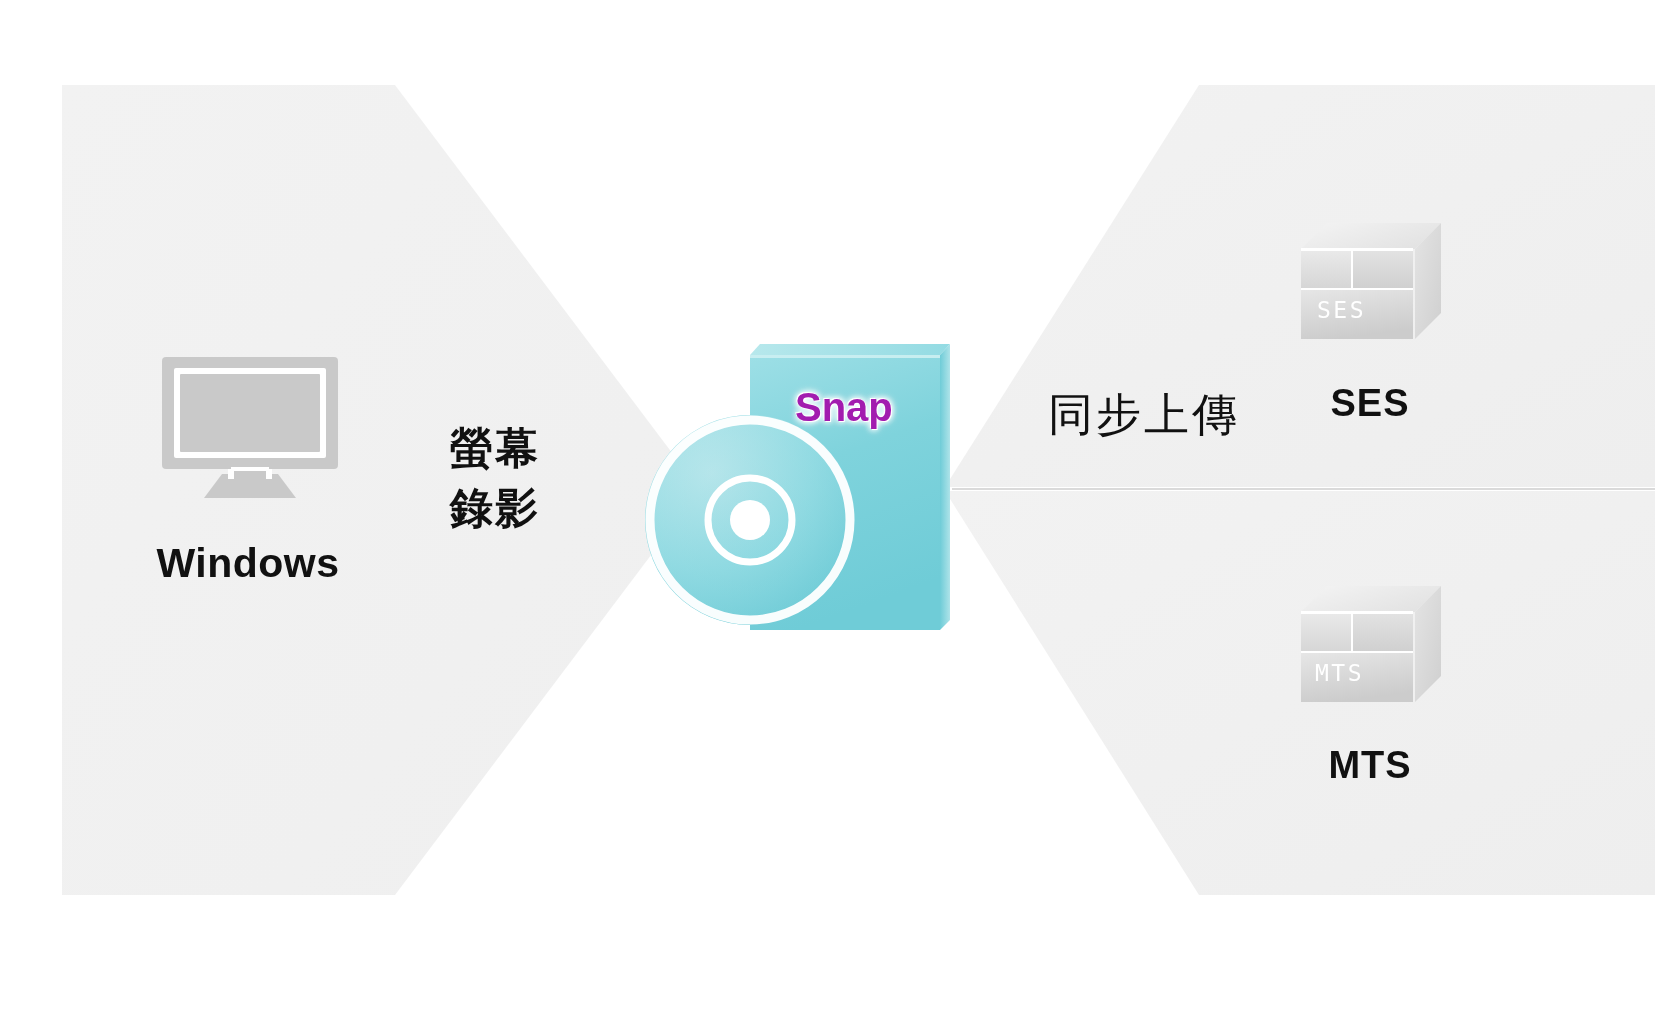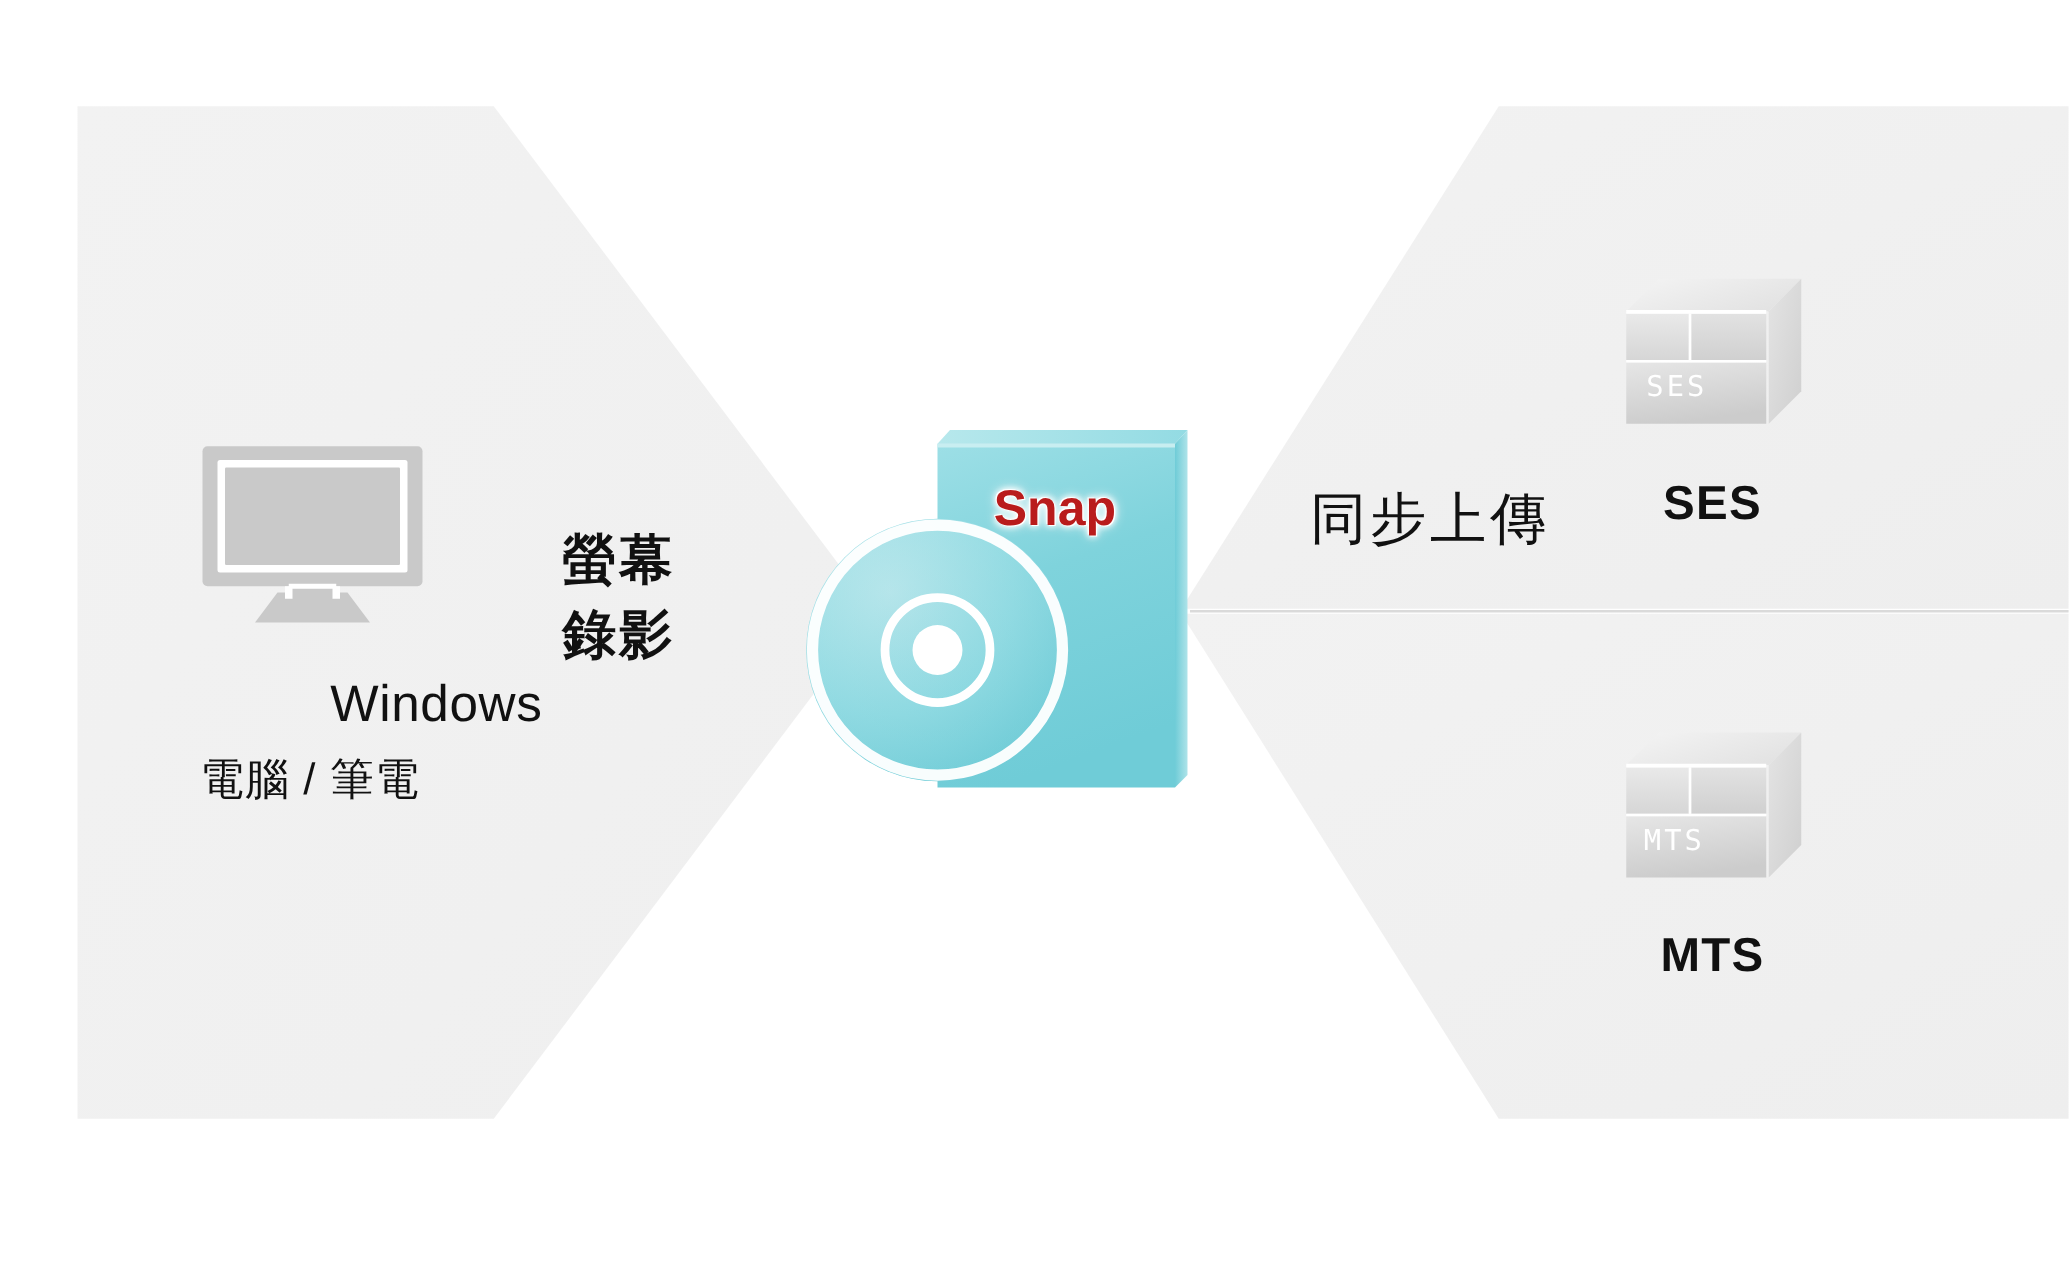--- a/index.html
+++ b/index.html
@@ -11,22 +11,22 @@
     position:relative;
   }
   #stage{position:absolute;left:0;top:0;width:1655px;height:1020px;}
 
   .layer{position:absolute;left:0;top:0;width:1655px;height:1020px;}
 
   
   .txt{position:absolute;white-space:nowrap;color:#111111;}
 
   .windows-title{
-    left:62px;top:540px;width:372px;text-align:right;
-    font-size:41px;font-weight:normal;letter-spacing:0.5px;
+    left:62px;top:540px;width:372px;text-align:center;
+    font-size:41px;font-weight:bold;letter-spacing:0.5px;
   }
   .windows-sub{
     left:62px;top:600px;width:372px;text-align:center;
     font-size:35px;font-weight:normal;letter-spacing:1px;
   }
   .screen-rec{
     left:400px;top:418px;width:190px;text-align:center;
     font-size:43px;line-height:60px;font-weight:bold;letter-spacing:2px;
     white-space:normal;
   }
@@ -41,21 +41,21 @@
   .ses-label{
     left:1280px;top:382px;width:180px;text-align:center;
     font-size:38px;font-weight:bold;letter-spacing:1px;
   }
   .mts-label{
     left:1280px;top:744px;width:180px;text-align:center;
     font-size:38px;font-weight:bold;letter-spacing:1px;
   }
   .snap-label{
     left:795px;top:385px;
-    font-size:40px;font-weight:bold;color:#b91c1c;
+    font-size:40px;font-weight:bold;color:#a21caf;
     text-shadow:0 0 6px #ffffff,0 0 6px #ffffff,0 0 10px #ffffff,1px 1px 0 #ffffff,-1px -1px 0 #ffffff;
     z-index:40;
   }
 
   
   #monitor{position:absolute;left:160px;top:355px;width:180px;height:145px;}
 
   
   .cube{position:absolute;width:150px;height:135px;}
   #ses-cube{left:1295px;top:215px;}
@@ -231,21 +231,20 @@
       <rect x="6" y="75" width="112" height="49" fill="url(#gcfc2)"></rect>
       <rect x="6" y="33" width="112" height="3" fill="#ffffff"></rect>
       <rect x="56" y="36" width="2" height="37" fill="#ffffff"></rect>
       <rect x="6" y="73" width="112" height="2" fill="#ffffff"></rect>
     </svg>
     <span class="cube-text">MTS</span>
   </div>
 
   <div class="txt windows-title">Windows</div>
 
-  <div class="txt windows-sub">電腦 / 筆電</div>
 
   <div class="txt screen-rec">
     <div>螢幕</div>
     <div>錄影</div>
   </div>
 
   <div class="txt sync-label">同步上傳</div>
 
 
   <div class="txt ses-label">SES</div>

